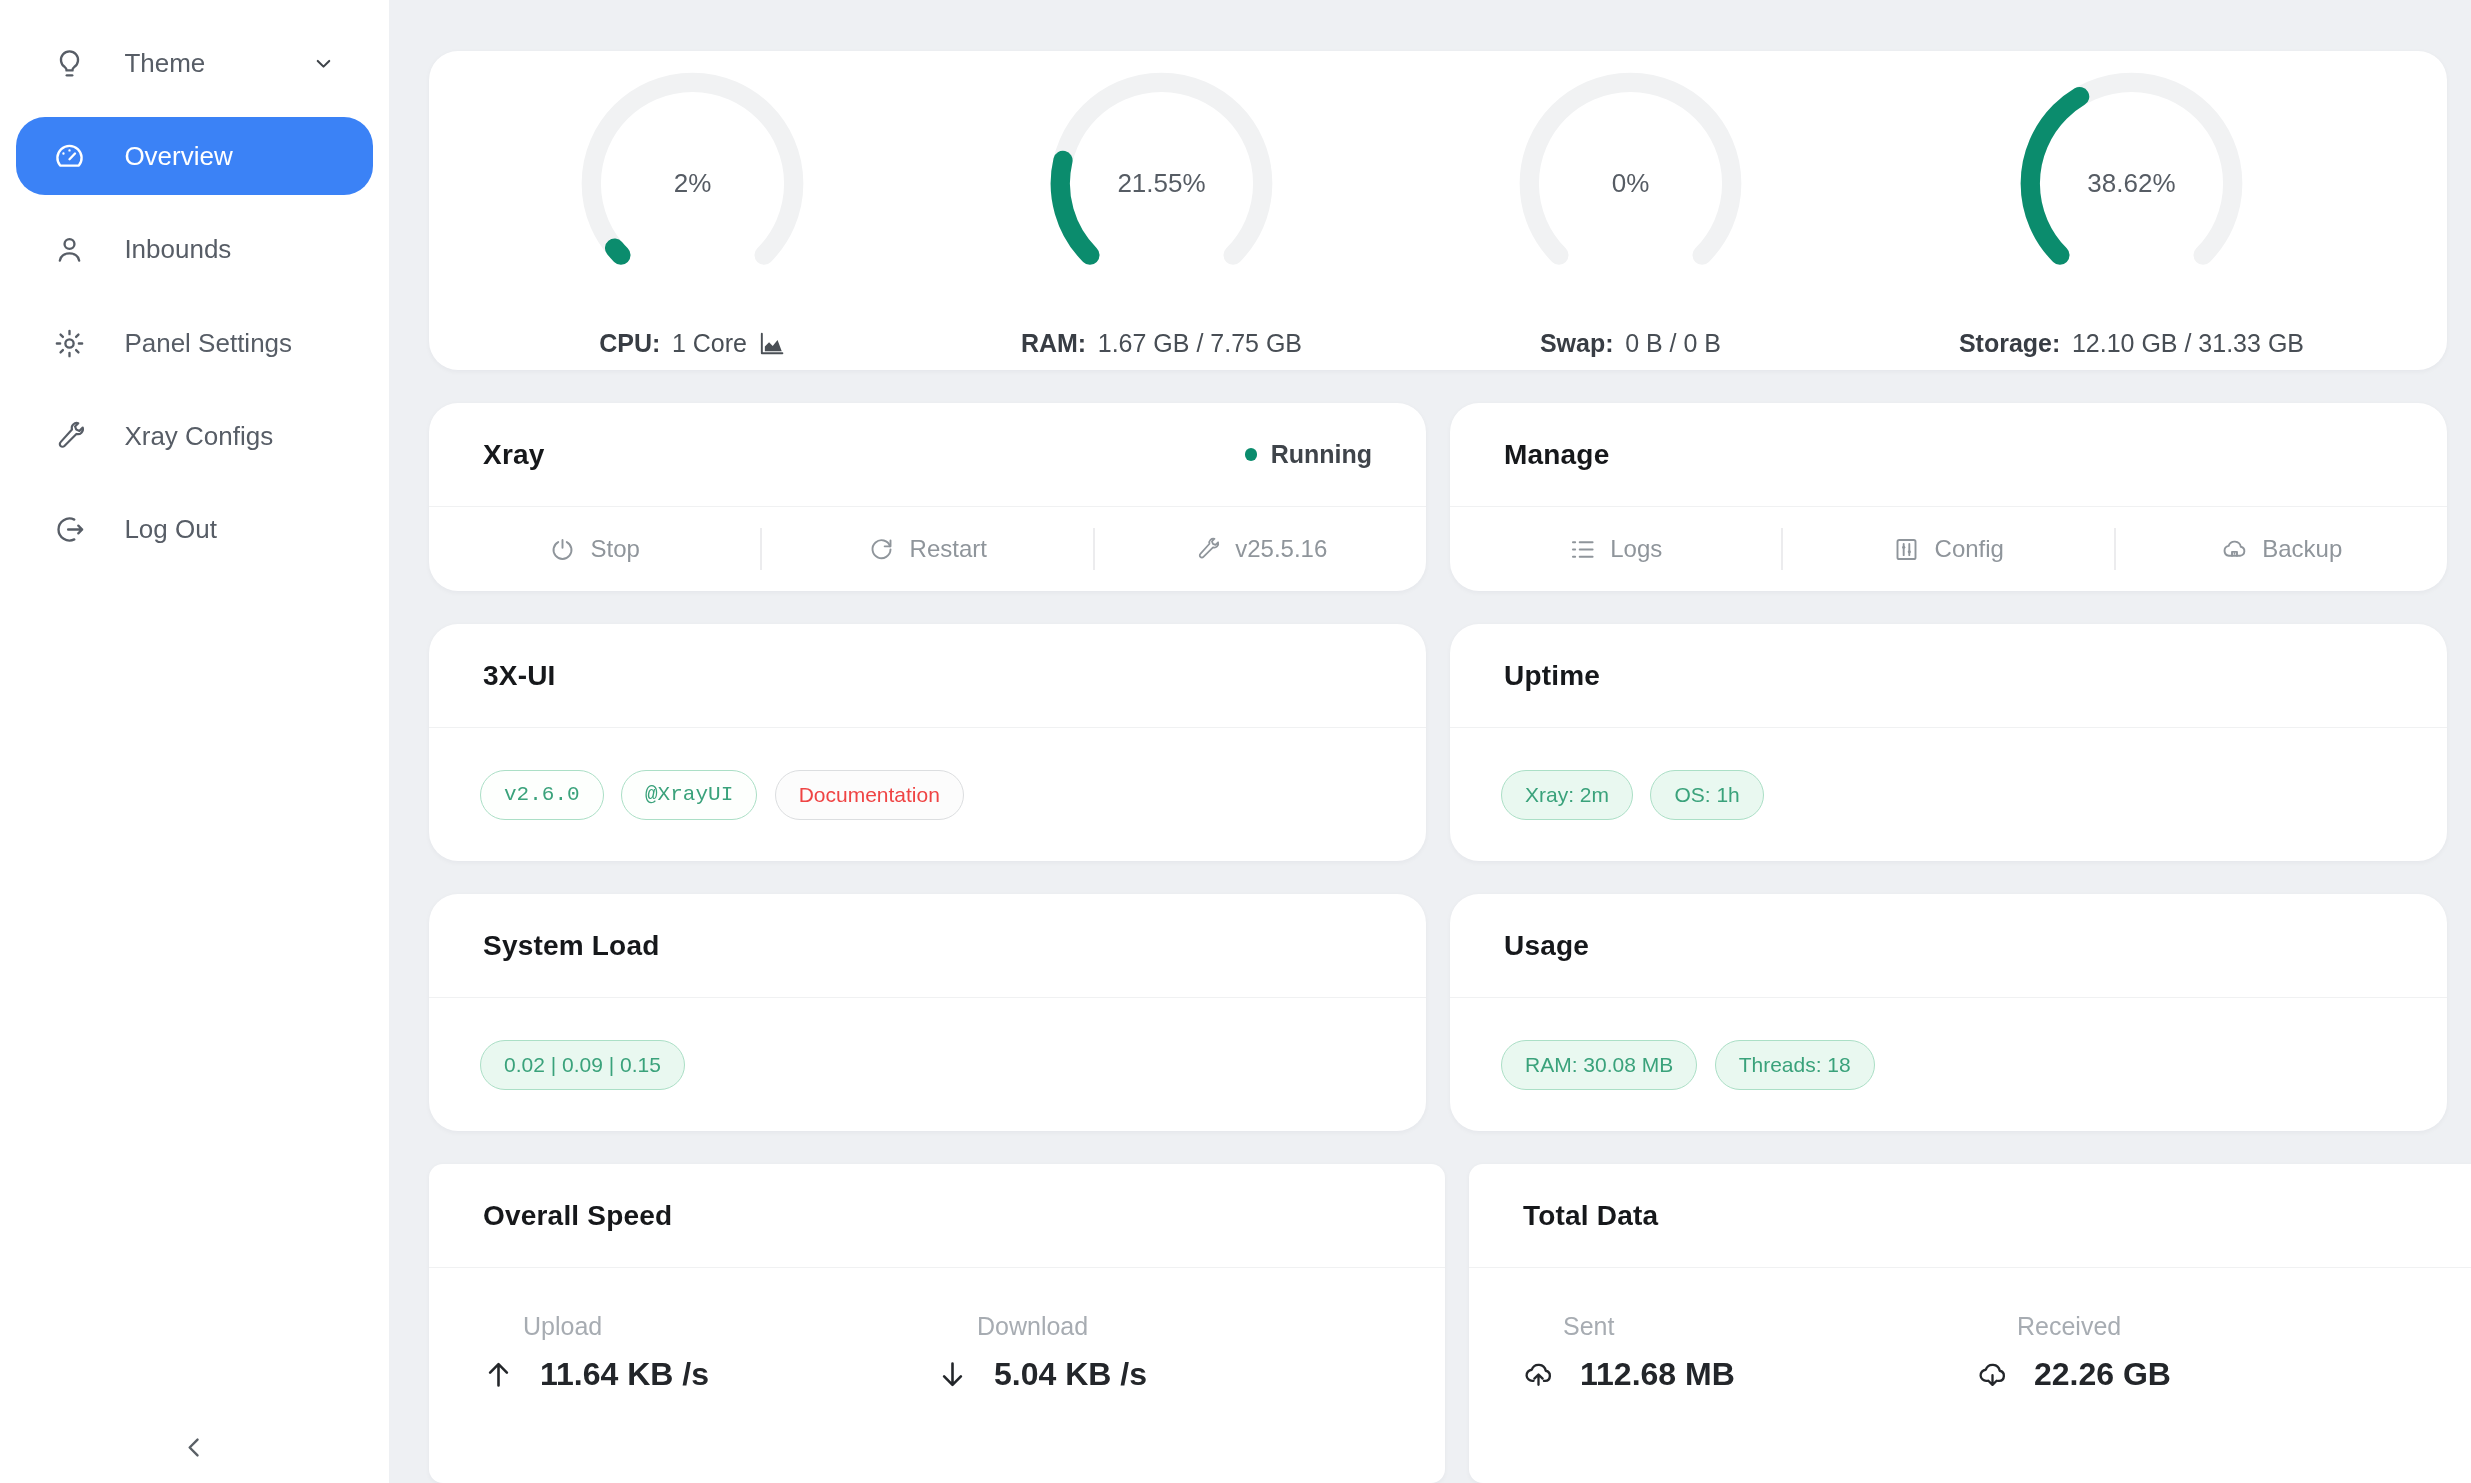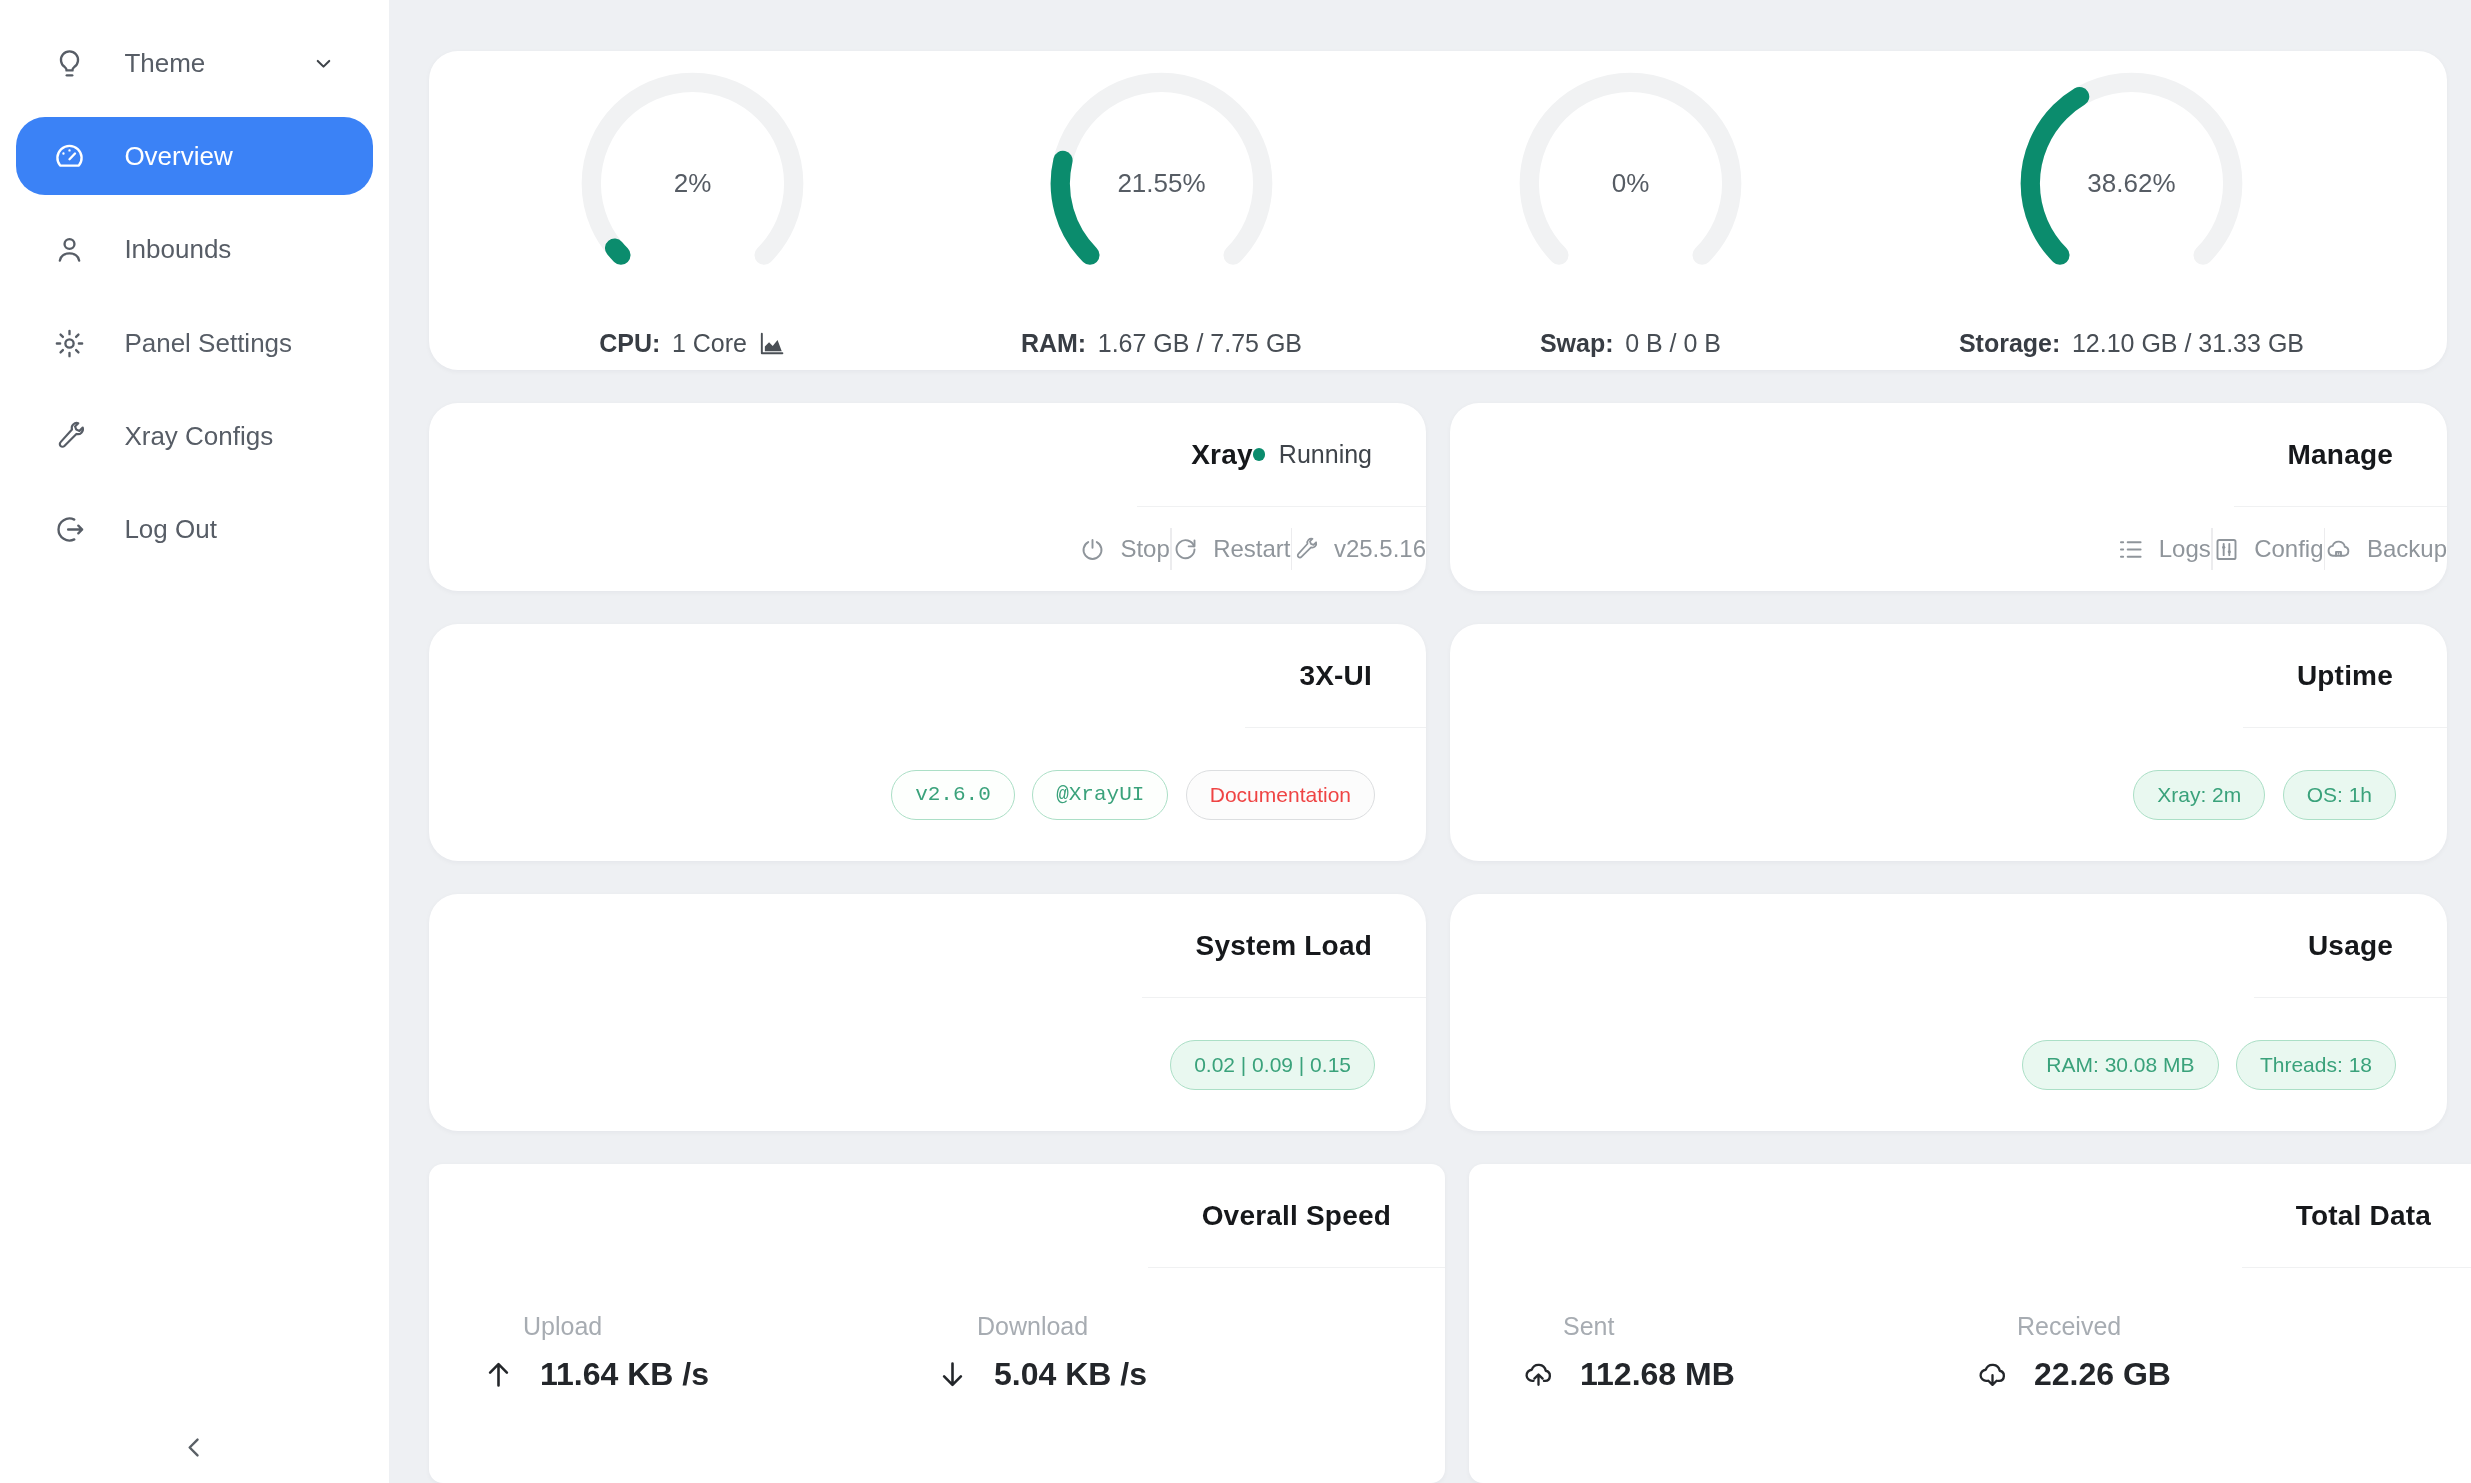--- a/index.html
+++ b/index.html
@@ -35,21 +35,20 @@
   .collapse-btn svg { width:29px; height:29px; }
 
   
   main {
     flex:1; padding:51px 25px 0 40px;
     display:flex; flex-direction:column; gap:33px; min-width:0;
   }
   .card {
     background:#ffffff; border-radius:29px;
     box-shadow:0 1.9px 5.8px rgba(16,24,40,.04);
-    align-items:flex-end;
   }
   .row2 { display:grid; grid-template-columns:1fr 1fr; gap:24px; }
 
   
   .gauges-card { height:377px; display:flex; align-items:center; justify-content:space-around; padding:0 39px; }
   .gauge-block { display:flex; flex-direction:column; align-items:center; }
   .gauge-wrap { position:relative; width:241px; height:241px; }
   .gauge-wrap svg { width:241px; height:241px; }
   .gauge-track { stroke:#f1f2f3; }
   .gauge-fill { stroke:#0b8c6d; }
@@ -60,21 +59,21 @@
   .gauge-label { margin-top:25px; font-size:25px; color:#484e55; display:flex; align-items:center; gap:9.7px; }
   .gauge-label b { color:#383d44; font-weight:700; margin-right:1.9px; }
   .chart-icon { width:29px; height:29px; color:#4a4f55; cursor:pointer; }
 
   
   .card-head {
     height:104px; display:flex; align-items:center; justify-content:space-between;
     padding:0 54px; border-bottom:1.9px solid #f0f1f2;
   }
   .card-title { font-size:28px; font-weight:700; color:#16181b; letter-spacing:0.2px; }
-  .status { display:flex; align-items:center; gap:13.5px; font-size:25px; color:#3f444a; }
+  .status { display:flex; align-items:center; gap:13.5px; font-size:25px; color:#3f444a;font-weight:bold; }
   .status .dot { width:12.6px; height:12.6px; border-radius:50%; background:#0b8c6d; }
 
   .action-card { height:188px; display:flex; flex-direction:column; }
   .actions { flex:1; display:flex; align-items:stretch; }
   .action {
     flex:1; display:flex; align-items:center; justify-content:center; gap:14.5px;
     font-size:24px; color:#8f959b; cursor:pointer;
   }
   .action svg { width:27px; height:27px; }
   .vsep { width:1.9px; background:#ececee; margin:21px 0; }

